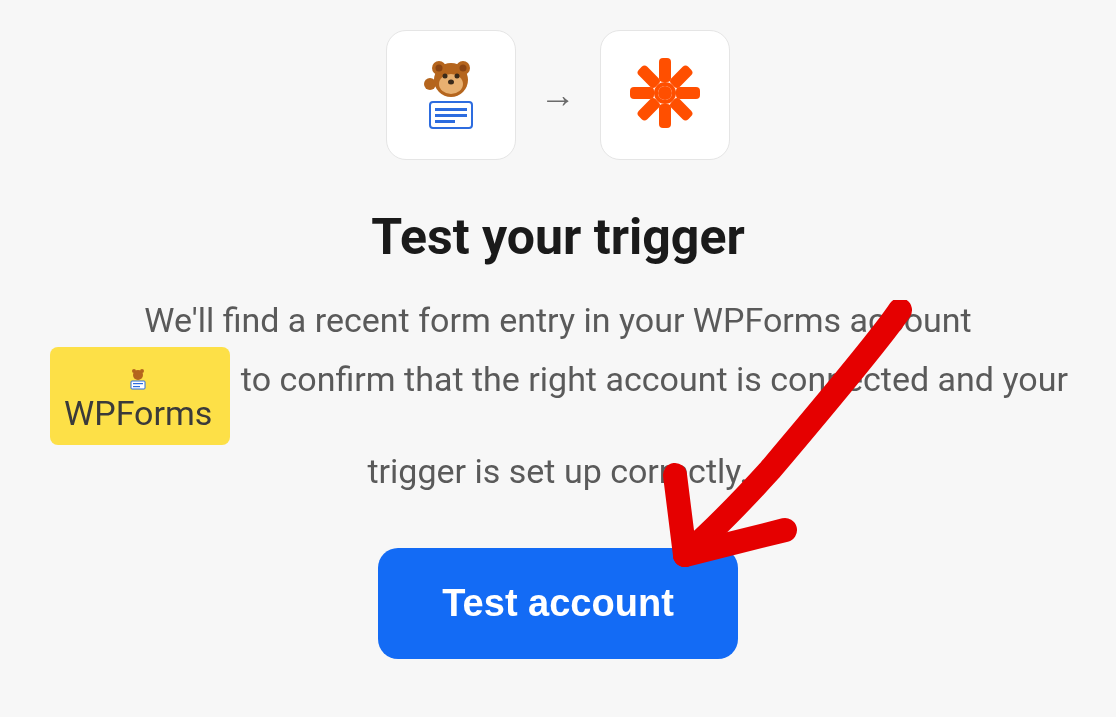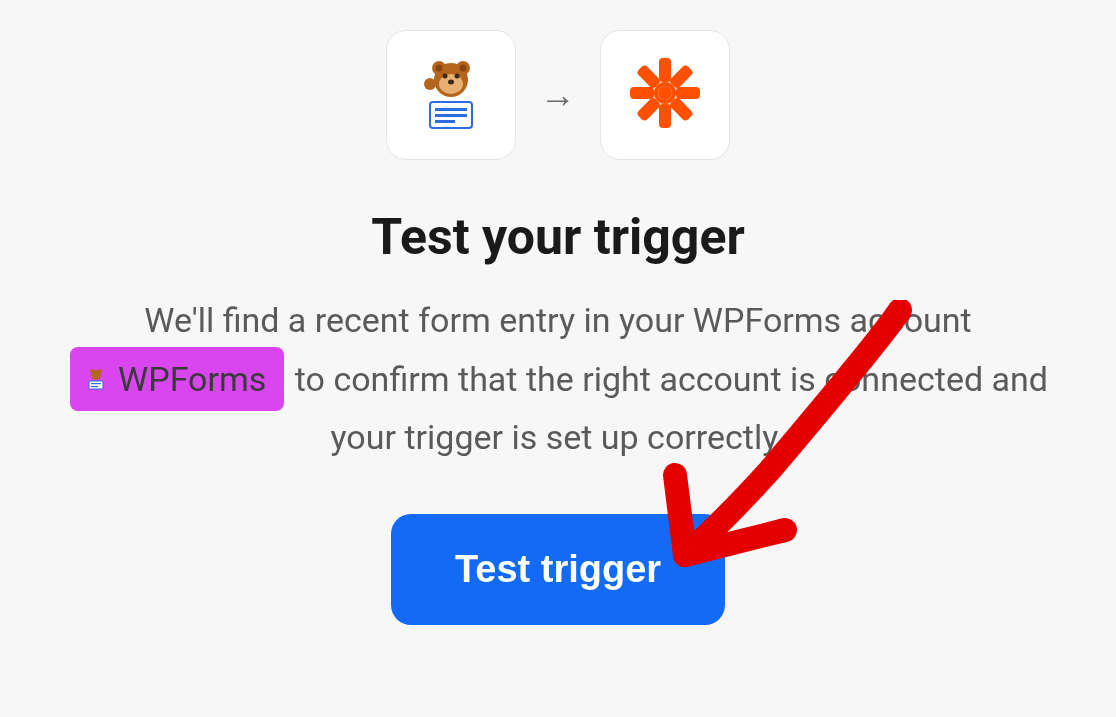--- a/index.html
+++ b/index.html
@@ -44,27 +44,28 @@
     .description {
       font-size: 34px;
       color: #5a5a5a;
       text-align: center;
       line-height: 1.55;
       max-width: 1020px;
       margin-bottom: 50px;
     }
     .account-chip {
       display: inline-flex;
-      align-items: flex-start;
+      align-items: center;
       gap: 10px;
-      background: #d946ef;
+      background: #fde047;
       border-radius: 8px;
       padding: 6px 18px 6px 14px;
       margin: 0 2px;
       vertical-align: baseline;
+      flex-direction: column;
     }
     .account-chip-label {
       color: #3a3a3a;
       font-size: 34px;
     }
     .chip-icon {
       width: 24px;
       height: 24px;
       display: inline-block;
     }
@@ -151,19 +152,19 @@
         <rect x="5" y="14" width="14" height="8" rx="1" fill="#fff" stroke="#2d6cdf" stroke-width="1"></rect>
         <rect x="7" y="16" width="10" height="1.2" fill="#2d6cdf"></rect>
         <rect x="7" y="19" width="7" height="1.2" fill="#2d6cdf"></rect>
       </svg>
     </span>
     <span class="account-chip-label">WPForms</span>
   </span>
   <span> to confirm that the right account is connected and your trigger is set up correctly.</span>
 </p>
 
-<button class="test-button">Test trigger</button>
+<button class="test-button">Test account</button>
 
 <svg class="annotation-arrow" viewBox="0 0 300 280">
   <path d="M 260 10 Q 240 40 130 170 Q 80 225 45 255" stroke="#e50000" stroke-width="24" fill="none" stroke-linecap="round"></path>
   <path d="M 45 255 L 35 175" stroke="#e50000" stroke-width="24" fill="none" stroke-linecap="round"></path>
   <path d="M 45 255 L 145 230" stroke="#e50000" stroke-width="24" fill="none" stroke-linecap="round"></path>
 </svg>
 
 </body></html>

